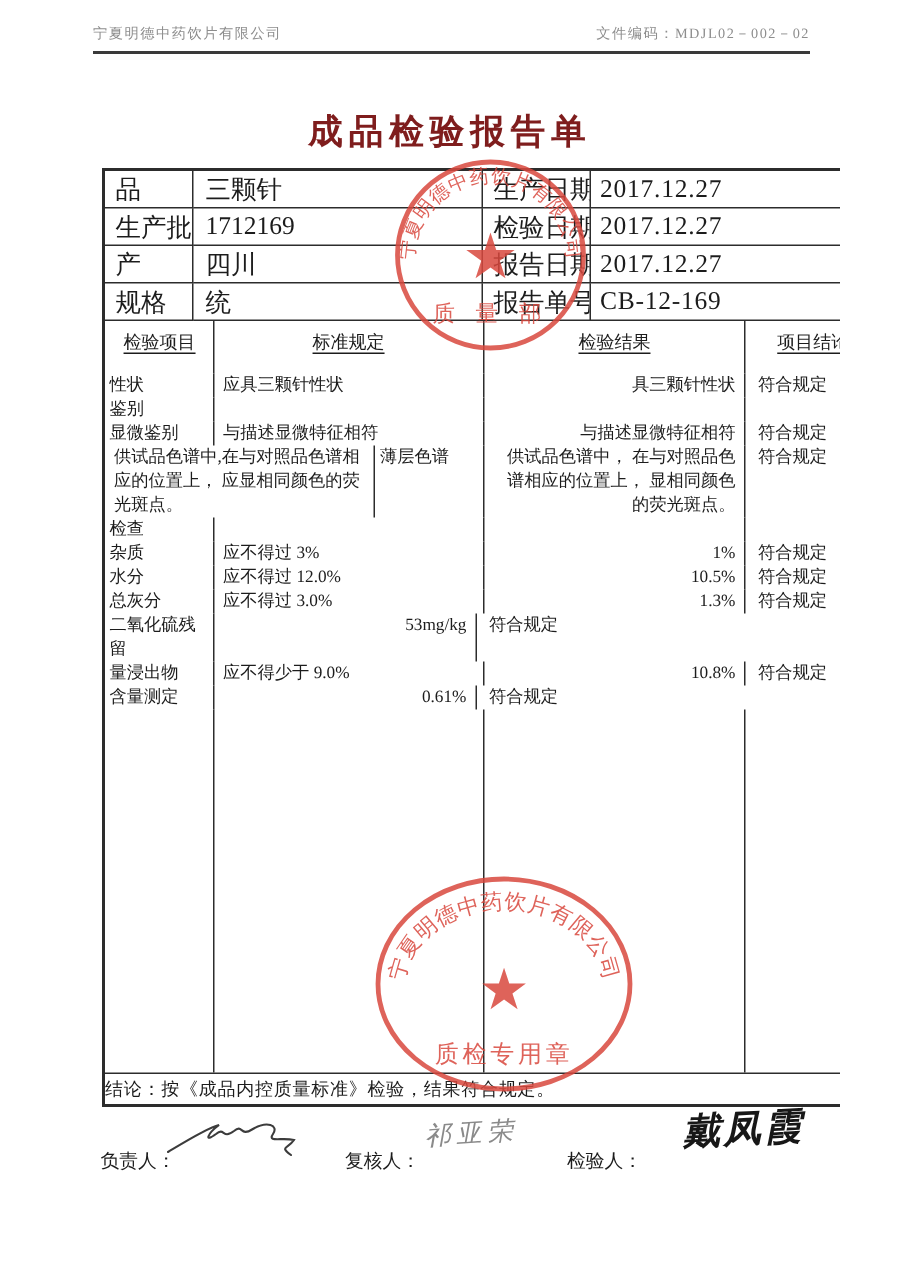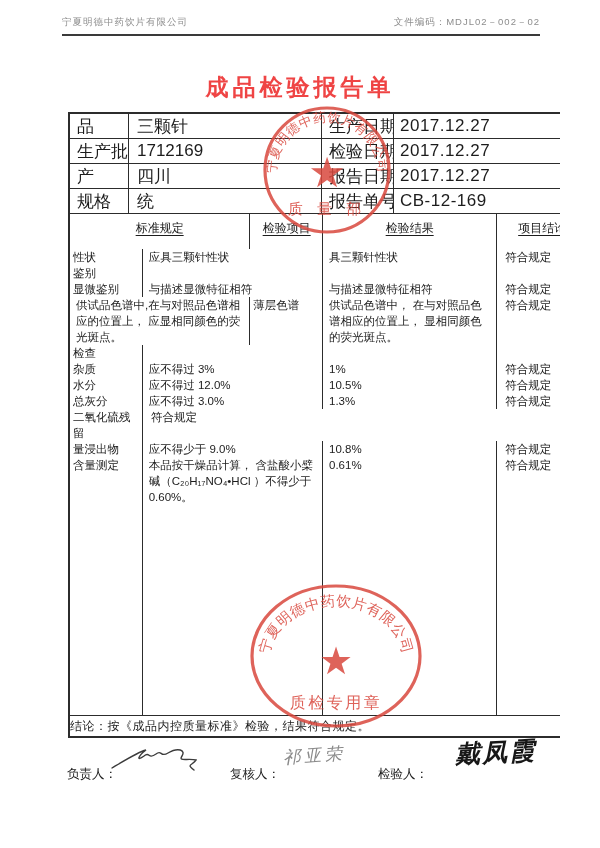--- a/index.html
+++ b/index.html
@@ -1,32 +1,32 @@
 <!DOCTYPE html>
 <html><head>
 <meta charset="utf-8">
 <style>
   * { margin:0; padding:0; box-sizing:border-box; }
   html,body { background:#ffffff; }
   .page {
     position:relative; width:520px; height:848px; margin:0 auto;
     background:#ffffff; overflow:hidden;
-    font-family:Liberation Sans, sans-serif; color:#1c1c1c;
+    font-family:Liberation Serif, serif; color:#1c1c1c;
   }
   
   .doc-header {
     position:absolute; left:22px; right:20px; top:16px;
     display:flex; justify-content:space-between; align-items:flex-end;
     padding-bottom:5px; border-bottom:2px solid #3a3a3a;
     font-size:9.5px; color:#8d8d8d; letter-spacing:1px;
   }
   
   .doc-title {
     position:absolute; left:0; right:0; top:72px; text-align:center;
-    font-size:23px; font-weight:700; letter-spacing:4px; color:#ef4444;
+    font-size:23px; font-weight:700; letter-spacing:4px; color:#7f1d1d;
   }
   
   .report-table {
     position:absolute; left:28px; top:112px; width:515px; height:626px;
     border:2px solid #2c2c2c; background:transparent;
   }
   .info-grid { display:grid; grid-template-columns:59px 193px 72px 187px; }
   .info-grid .cell {
     height:25px; border-right:1px solid #2c2c2c; border-bottom:1px solid #2c2c2c;
     font-size:17px; display:flex; align-items:center; overflow:hidden; white-space:nowrap;
@@ -37,21 +37,21 @@
   .c-label2 { padding-left:7px; }
   .c-value2 { padding-left:6px; letter-spacing:0.5px; }
   
   .main-area { display:flex; flex-direction:column; height:501px; font-size:11.5px; }
   .m-row { display:flex; align-items:stretch; }
   .m-row.filler { flex:1; }
   .m-cell { border-right:1px solid #2c2c2c; line-height:16px; }
   .m-cell:last-child { border-right:none; }
   .col-item { width:73px;  padding:0 2px 0 3px; }
   .col-std  { width:181px; padding:0 6px 0 6px; }
-  .col-res  { width:175px; padding:0 6px 0 6px; }
+  .col-res  { width:175px; padding:0 6px 0 6px;text-align:right; }
   .col-con  { width:84px;  padding:0 2px 0 8px; }
   .head-row .m-cell { height:35px; padding-top:6px; text-align:center; font-size:12px; }
   .head-row .m-cell span { text-decoration:underline; text-underline-offset:3px; }
   
   .conclusion-row {
     border-top:1px solid #2c2c2c; height:22px; display:flex; align-items:center;
     padding-left:0; font-size:12px; letter-spacing:0.5px;
   }
   
   .sign-area { position:absolute; left:0; right:0; top:742px; height:70px; font-size:12.5px; }
@@ -98,22 +98,22 @@
 
       <div class="cell c-label">规格</div>
       <div class="cell c-value">统</div>
       <div class="cell c-label2">报告单号</div>
       <div class="cell c-value2">CB-12-169</div>
     </div>
 
     <div class="main-area">
 
       <div class="m-row head-row">
+        <div class="m-cell col-item"><span>检验项目</span></div>
         <div class="m-cell col-std"><span>标准规定</span></div>
-        <div class="m-cell col-item"><span>检验项目</span></div>
         <div class="m-cell col-res"><span>检验结果</span></div>
         <div class="m-cell col-con"><span>项目结论</span></div>
       </div>
 
       <div class="m-row">
         <div class="m-cell col-item">性状</div>
         <div class="m-cell col-std">应具三颗针性状</div>
         <div class="m-cell col-res">具三颗针性状</div>
         <div class="m-cell col-con">符合规定</div>
       </div>
@@ -162,33 +162,33 @@
 
       <div class="m-row">
         <div class="m-cell col-item">总灰分</div>
         <div class="m-cell col-std">应不得过 3.0%</div>
         <div class="m-cell col-res">1.3%</div>
         <div class="m-cell col-con">符合规定</div>
       </div>
 
       <div class="m-row">
         <div class="m-cell col-item">二氧化硫残留</div>
+        <div class="m-cell col-res">53mg/kg</div>
         <div class="m-cell col-con">符合规定</div>
       </div>
 
       <div class="m-row">
         <div class="m-cell col-item">量浸出物</div>
         <div class="m-cell col-std">应不得少于 9.0%</div>
         <div class="m-cell col-res">10.8%</div>
         <div class="m-cell col-con">符合规定</div>
       </div>
 
       <div class="m-row">
         <div class="m-cell col-item">含量测定</div>
-        <div class="m-cell col-std">本品按干燥品计算， 含盐酸小檗碱（C₂₀H₁₇NO₄•HCl ）不得少于 0.60%。</div>
         <div class="m-cell col-res">0.61%</div>
         <div class="m-cell col-con">符合规定</div>
       </div>
 
       <div class="m-row filler">
         <div class="m-cell col-item"></div>
         <div class="m-cell col-std"></div>
         <div class="m-cell col-res"></div>
         <div class="m-cell col-con"></div>
       </div>

